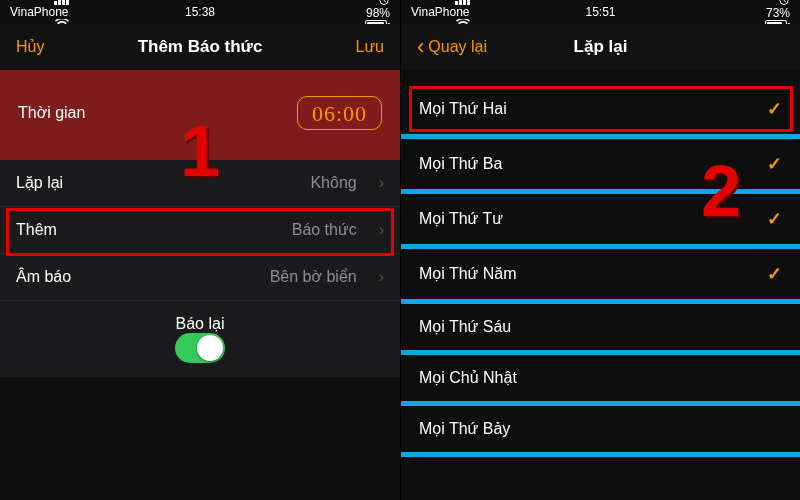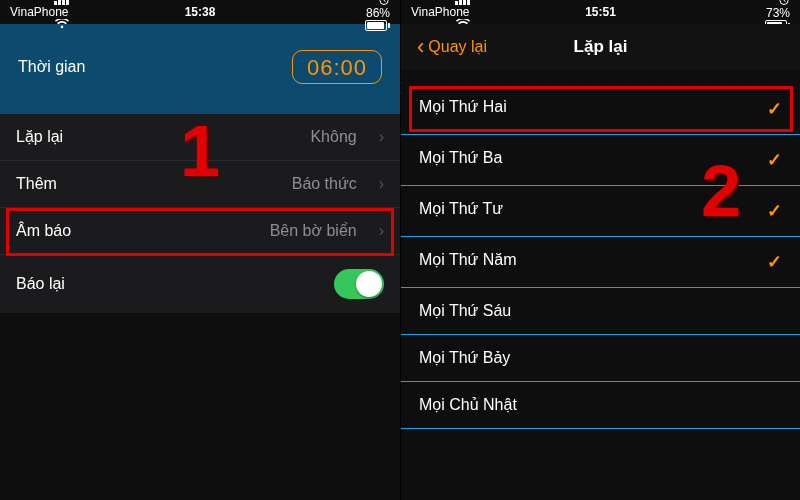--- a/index.html
+++ b/index.html
@@ -4,55 +4,55 @@
 <style>
   * { box-sizing: border-box; margin: 0; padding: 0; }
   html, body { width: 800px; height: 500px; background: #000; font-family: -apple-system, "Helvetica Neue", Arial, sans-serif; overflow: hidden; }
   .wrap { display: flex; width: 800px; height: 500px; }
   .pane { width: 400px; height: 500px; background: #0e0e0e; position: relative; overflow: hidden; }
   .pane + .pane { border-left: 1px solid #000; }
 
   
   .status { height: 24px; display: flex; align-items: center; justify-content: space-between; padding: 0 10px; color: #fff; font-size: 12px; font-weight: 500; }
   .status .left, .status .right { display: flex; align-items: flex-end; gap: 0; flex-direction: column; }
-  .status .time { position:absolute; left:0; right:0; text-align:center; font-weight:700; }
+  .status .time { position:absolute; left:0; right:0; text-align:center; font-weight:400; }
   .sigbars { display:inline-flex; align-items:flex-end; gap:1px; }
   .sigbars i { width:3px; background:#fff; display:block; }
   .sigbars i:nth-child(1){height:4px} .sigbars i:nth-child(2){height:6px} .sigbars i:nth-child(3){height:8px} .sigbars i:nth-child(4){height:10px}
   .batt { display:inline-flex; align-items:center; }
   .batt .body { width:22px; height:11px; border:1px solid #fff; border-radius:2px; position:relative; }
   .batt .fill { position:absolute; top:1px; left:1px; bottom:1px; background:#fff; border-radius:1px; }
   .batt .cap { width:2px; height:5px; background:#fff; margin-left:1px; border-radius:0 1px 1px 0; }
 
   
   .nav { height: 46px; display:flex; align-items:center; justify-content:space-between; padding: 0 16px; background:#121212; }
   .nav .title { color:#fff; font-size:17px; font-weight:600; position:absolute; left:0; right:0; text-align:center; pointer-events:none; }
   .nav .btn { color:#ff9500; font-size:16px; display:flex; align-items:center; gap:4px; }
   .nav .btn.hidden { visibility:hidden; }
 
   
-  .timerow { display:flex; align-items:center; justify-content:space-between; padding: 26px 18px 30px; background:#0c4a6e; }
+  .timerow { display:flex; align-items:center; justify-content:space-between; padding: 26px 18px 30px; background:#7f1d1d; }
   .timerow .label { color:#fff; font-size:16px; }
-  .timerow .picker { border:1.5px solid #ff9500; border-radius:10px; padding:6px 14px 4px; color:#ff9500; font-family: Liberation Sans, sans-serif; font-size:22px; letter-spacing:1px; line-height:1; }
+  .timerow .picker { border:1.5px solid #ff9500; border-radius:10px; padding:6px 14px 4px; color:#ff9500; font-family: Liberation Serif, serif; font-size:22px; letter-spacing:1px; line-height:1; }
 
   .list { background:#1b1b1d; }
   .row { display:flex; align-items:center; justify-content:space-between; padding: 14px 16px; border-bottom:1px solid #2a2a2c; }
-  .row:last-child { border-bottom:none; }
+  .row:last-child { border-bottom:none;flex-direction:column; }
   .row .k { color:#fff; font-size:16px; }
   .row .v { color:#8e8e93; font-size:16px; display:flex; align-items:center; gap:22px; }
   .chev { color:#555; }
 
   .switch { width:50px; height:30px; border-radius:15px; background:#39393d; position:relative; }
   .switch.on { background:#34c759; }
   .switch .knob { width:26px; height:26px; background:#fff; border-radius:50%; position:absolute; top:2px; left:2px; box-shadow:0 1px 2px rgba(0,0,0,.4); }
   .switch.on .knob { left:22px; }
 
   
   .daylist { margin-top:14px; }
-  .dayrow { display:flex; justify-content:space-between; padding:14px 18px; border-bottom:1px solid #0ea5e9; }
+  .dayrow { display:flex; align-items:center; justify-content:space-between; padding:14px 18px; border-bottom:5px solid #0ea5e9; }
   .dayrow .dk { color:#fff; font-size:16px; }
   .check { color:#ff9500; font-size:18px; font-weight:600; }
 
   
   .annot-box { position:absolute; border:3px solid #e40000; pointer-events:none; }
   .annot-num { position:absolute; color:#e40000; font-size:72px; font-weight:800; font-family: Arial, sans-serif; text-shadow: 2px 2px 0 #5a0000; pointer-events:none; }
 
   svg { display:block; }
 </style>
 </head>
@@ -77,30 +77,35 @@
         </span>
       </div>
       <span class="time">15:38</span>
       <div class="right">
         <span>
           <svg width="12" height="12" viewBox="0 0 12 12">
               <circle cx="6" cy="6.5" r="4" stroke="#fff" stroke-width="1" fill="none"></circle>
               <path d="M6 4v2.5l1.5 1M2 2l2-1.5M10 2L8 .5" stroke="#fff" stroke-width="1" fill="none"></path>
             </svg>
         </span>
-        <span>86%</span>
+        <span>98%</span>
         <span class="batt">
             <span class="body">
               <span class="fill" style="width:86%"></span>
             </span>
             <span class="cap"></span>
           </span>
       </div>
     </div>
 
+    <div class="nav" style="position:relative">
+      <span class="btn">Hủy</span>
+      <span class="title">Thêm Báo thức</span>
+      <span class="btn">Lưu</span>
+    </div>
 
     <div class="timerow">
       <span class="label">Thời gian</span>
       <div class="picker">
         <span>06:00</span>
       </div>
     </div>
 
     <div class="list">
       <div class="row">
@@ -193,24 +198,24 @@
           <span class="check">✓</span>
         </div>
       <div class="dayrow">
           <span class="dk">Mọi Thứ Năm</span>
           <span class="check">✓</span>
         </div>
       <div class="dayrow">
           <span class="dk">Mọi Thứ Sáu</span>
         </div>
       <div class="dayrow">
+          <span class="dk">Mọi Chủ Nhật</span>
+        </div>
+      <div class="dayrow">
           <span class="dk">Mọi Thứ Bảy</span>
-        </div>
-      <div class="dayrow">
-          <span class="dk">Mọi Chủ Nhật</span>
         </div>
     </div>
 
     <div class="annot-box" style="left:8px; top:86px; width:384px; height:46px;"></div>
     <div class="annot-num" style="left:300px; top:150px;">2</div>
   </div>
 
 </div>
 
 </body></html>

